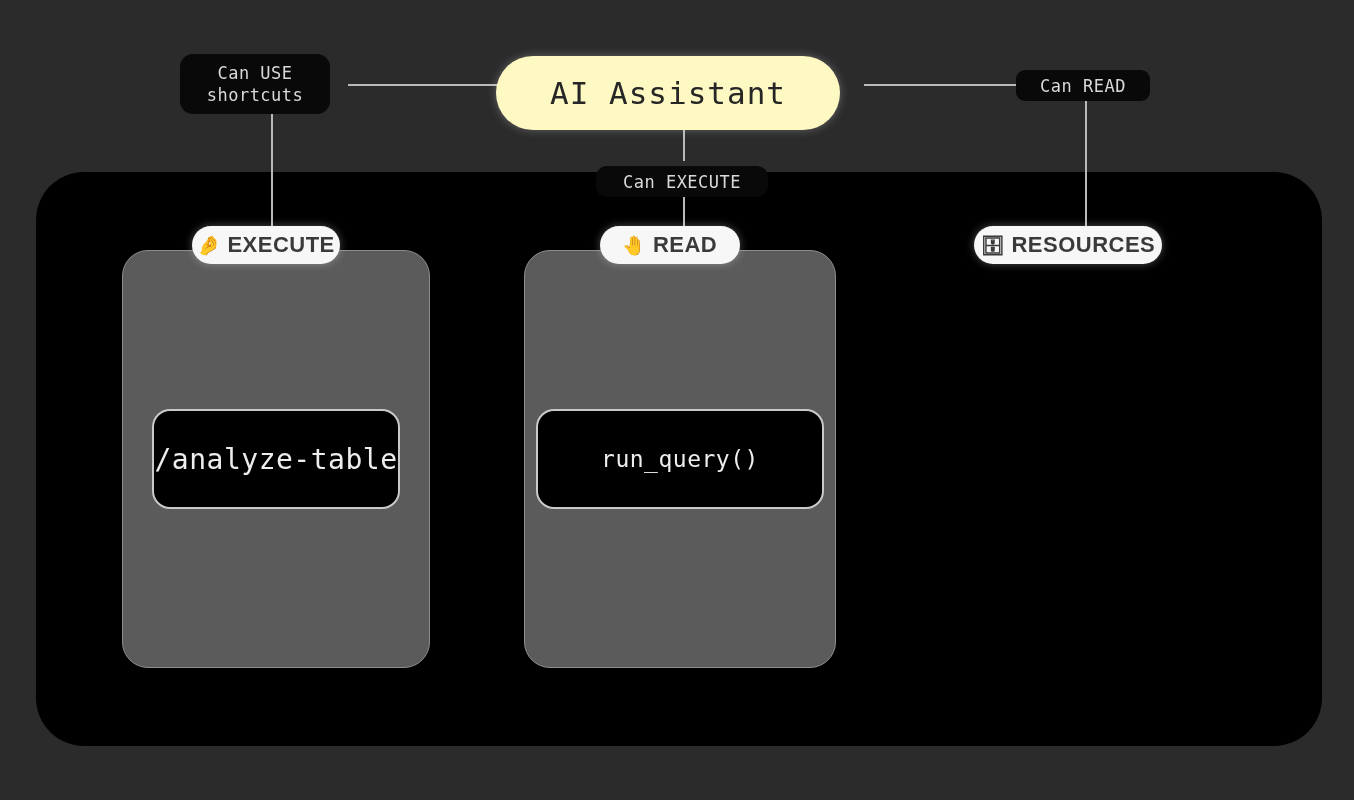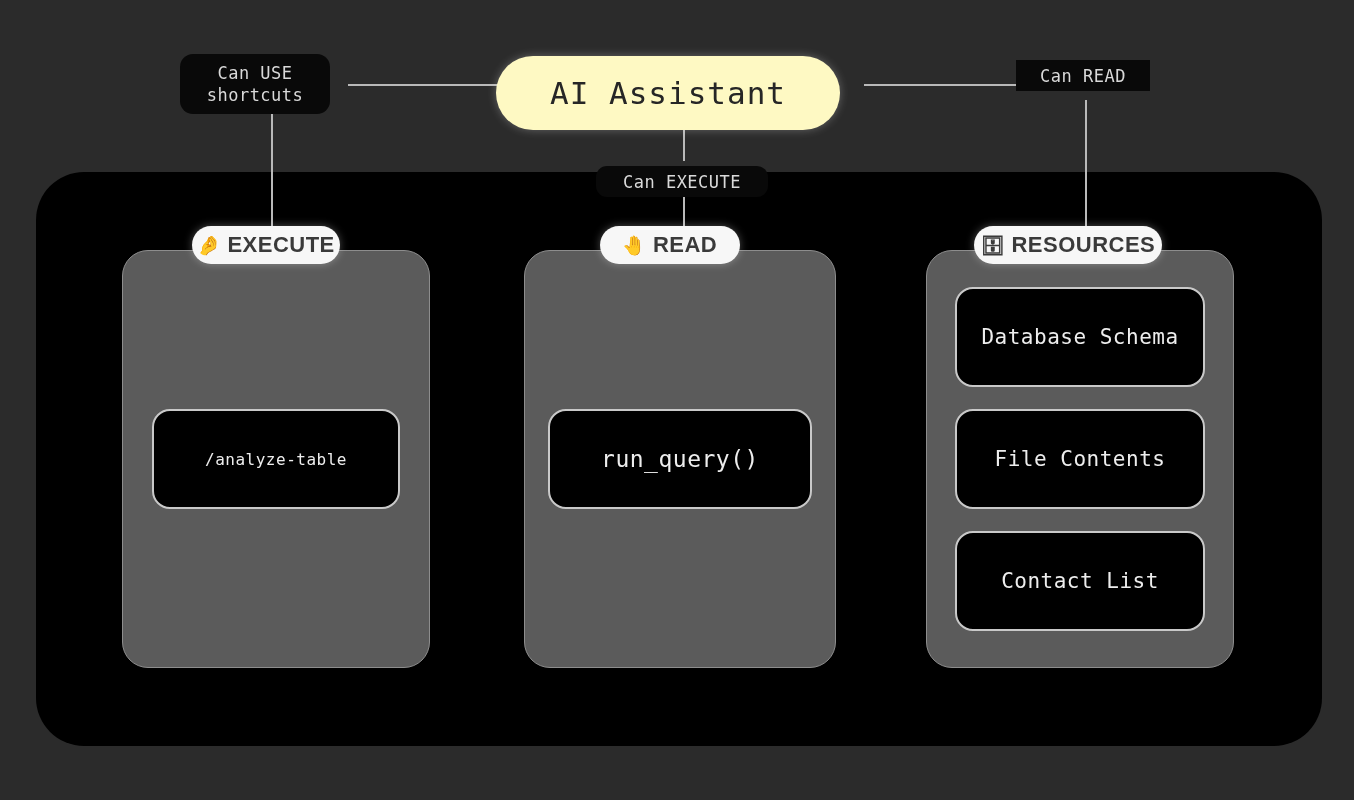--- a/index.html
+++ b/index.html
@@ -45,21 +45,21 @@
     line-height: 22px;
     text-align: center;
     display: flex; flex-direction: column;
     align-items: center; justify-content: center;
     padding: 4px 12px;
     letter-spacing: 0.5px;
     white-space: pre;
   }
   #label-use      { left: 180px; top: 54px;  width: 150px; height: 60px; }
   #label-execute  { left: 596px; top: 166px; width: 172px; height: 31px; border-radius: 11px; }
-  #label-read     { left: 1016px; top: 60px; width: 134px; height: 31px; border-radius: 0; }
+  #label-read     { left: 1016px; top: 70px; width: 134px; height: 31px; border-radius: 9px; }
 
   
   .line { position: absolute; background: #b9b9b9; }
   .line-h { height: 2px; }
   .line-v { width: 2px; }
 
   
   .section-header {
     position: absolute;
     height: 38px;
@@ -103,22 +103,22 @@
   .card {
     background: #000000;
     border: 2px solid #c9c9c9;
     border-radius: 18px;
     color: #ededed;
     font-family: "DejaVu Sans Mono", monospace;
     display: flex; align-items: center; justify-content: center;
     text-align: center;
     letter-spacing: 0.5px;
   }
-  #panel-prompts .card   { width: 248px; height: 100px; font-size: 16px; }
-  #panel-tools .card     { width: 264px; height: 100px; font-size: 23px; }
+  #panel-prompts .card   { width: 248px; height: 100px; font-size: 28px; }
+  #panel-tools .card     { width: 288px; height: 100px; font-size: 23px; }
   #panel-resources .card { width: 250px; height: 100px; font-size: 21px; }
 </style>
 </head>
 <body>
 
 <div id="stage">
 
   <div class="outer-container"></div>
 
   <div class="line line-h" style="left:348px; top:84px; width:176px;"></div>
@@ -149,23 +149,18 @@
   </div>
 
   <div class="panel" id="panel-tools">
     <div class="card">run_query()</div>
   </div>
   <div class="section-header" id="hdr-tools">
     <span class="hdr-icon">🤚</span>
     <span>READ</span>
   </div>
 
-  <div class="panel" id="panel-resources">
-    <div class="card">Database Schema</div>
-    <div class="card">File Contents</div>
-    <div class="card">Contact List</div>
-  </div>
   <div class="section-header" id="hdr-resources">
     <span class="hdr-icon">🗄</span>
     <span>RESOURCES</span>
   </div>
 
 </div>
 
 </body></html>

